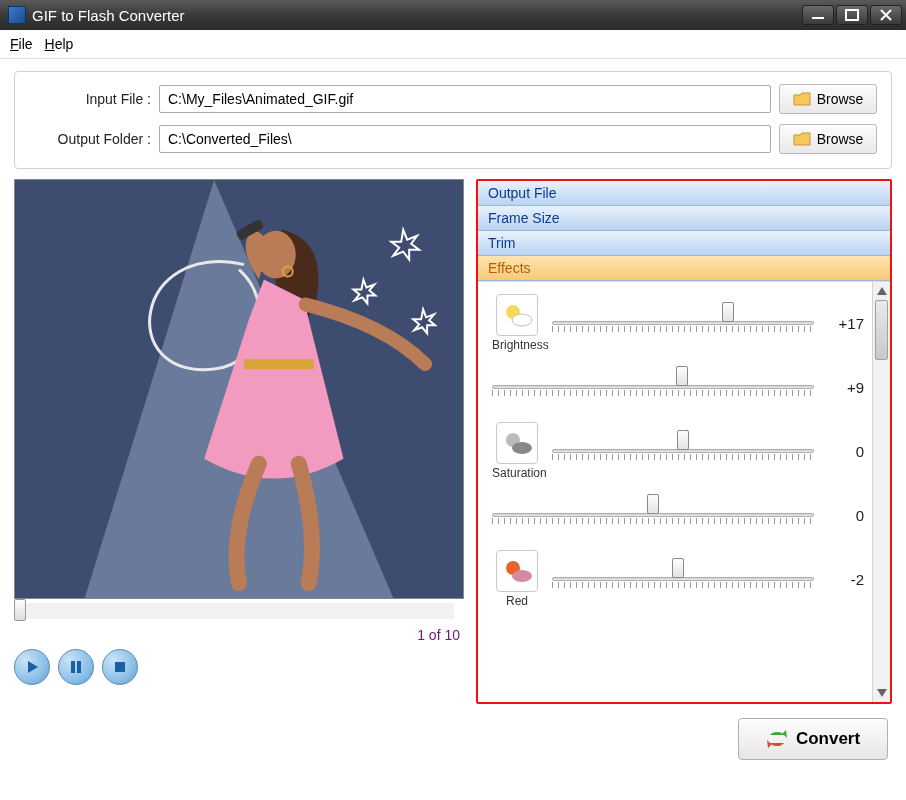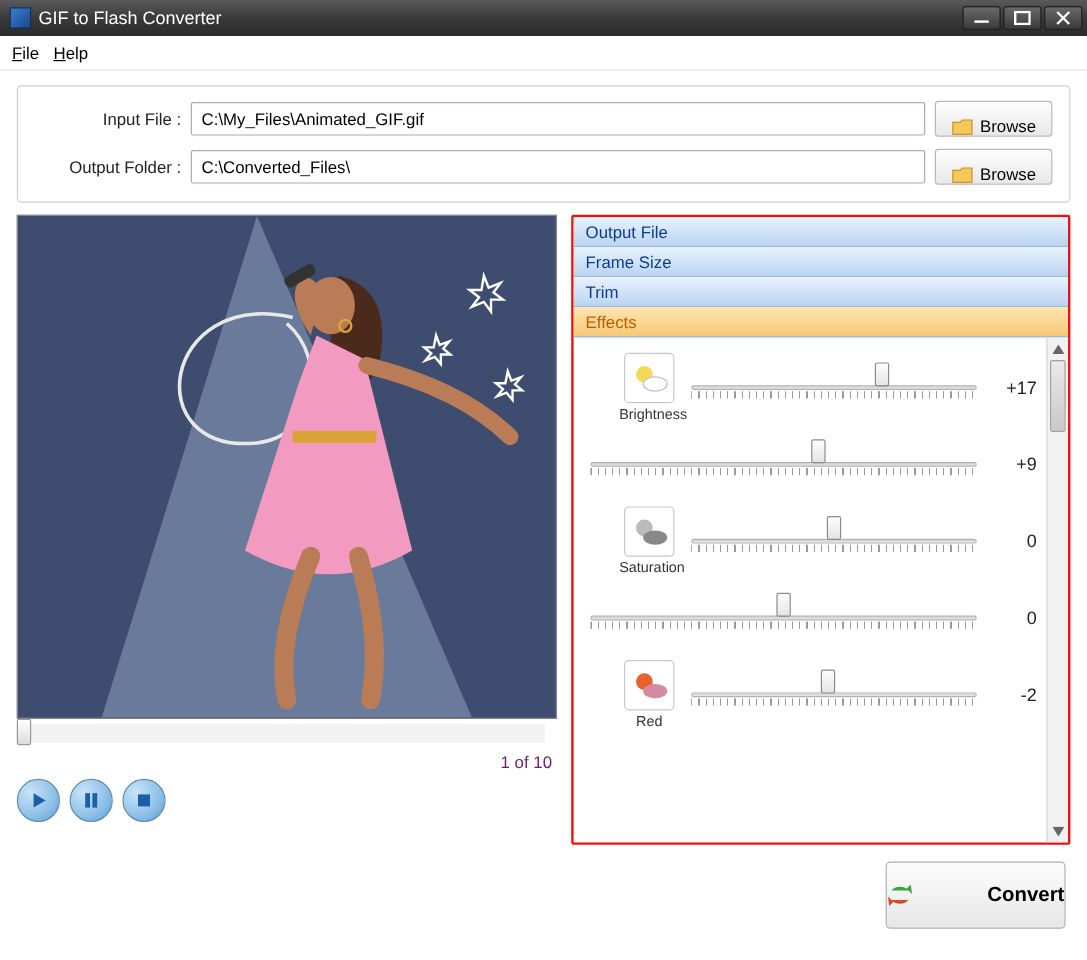--- a/index.html
+++ b/index.html
@@ -60,21 +60,21 @@
     width: 122px; text-align: right; font-size: 14px; color: #222;
   }
   .form-row input[type=text] {
     flex: 1; height: 28px; border: 1px solid #aab; border-radius: 2px;
     padding: 0 8px; font-size: 14px; background: #fff;
   }
   .browse-btn {
     width: 98px; height: 30px;
     background: linear-gradient(180deg,#fdfdfd,#e8e8e8);
     border: 1px solid #b8b8b8; border-radius: 3px;
-    display: flex; align-items: flex-end; justify-content: center; gap: 6px;
+    display: flex; align-items: center; justify-content: center; gap: 6px;
     font-size: 14px; cursor: pointer;
   }
   .folder-icon { width:18px; height:14px; }
   
   .main { display: flex; padding: 0 14px; gap: 12px; height: 525px; }
   .left-pane { flex: 0 0 450px; display: flex; flex-direction: column; }
   .preview {
     flex: 0 0 420px; border: 1px solid #888; background: #3d4c6f;
     position: relative; overflow: hidden;
   }
@@ -116,21 +116,21 @@
   .effects-body {
     flex: 1; display:flex; overflow:hidden; border-top:1px solid #ddd;
   }
   .effects-list {
     flex: 1; overflow-y:auto; padding: 12px 8px 6px 14px;
   }
   .effect-row {
     display: flex; align-items:center; gap: 10px; margin-bottom: 20px;
   }
   .effect-iconbox {
-    width: 50px; text-align:center;margin-left:24px;
+    width: 50px; text-align:center;
   }
   .effect-icon {
     width: 42px; height: 42px; border:1px solid #c8c8c8; border-radius:4px;
     background:#fff; display:flex; align-items:center; justify-content:center;
     margin: 0 auto 2px auto;
   }
   .effect-iconbox .lbl { font-size: 12px; color:#333; }
   .slider-wrap {
     flex: 1; height: 30px; position: relative;
     display:flex; align-items:center;
@@ -154,24 +154,24 @@
     width: 18px; background:#f1f1f1; border-left:1px solid #d4d4d4;
     display:flex; flex-direction:column;
   }
   .sb-arrow { height:18px; display:flex; align-items:center; justify-content:center; cursor:pointer; }
   .sb-track { flex:1; position:relative; }
   .sb-thumb { position:absolute; top:0; left:2px; right:2px; height:60px;
     background:linear-gradient(180deg,#eaeaea,#c8c8c8); border:1px solid #a0a0a0; border-radius:2px; }
   
   .footer { display:flex; justify-content:flex-end; padding: 14px 18px 0 0; }
   .convert-btn {
-    width: 150px; height: 56px;
+    width: 150px; height: 42px;
     background: linear-gradient(180deg,#fdfdfd,#e6e6e6);
     border:1px solid #b0b0b0; border-radius:4px;
-    display:flex; align-items:center; justify-content:space-between; gap:8px;
+    display:flex; align-items:center; justify-content:center; gap:8px;
     font-size: 17px; font-weight:bold; cursor:pointer;
   }
 </style>
 </head>
 <body>
 
 <div class="titlebar">
   <div class="app-icon"></div>
   <div class="title">GIF to Flash Converter</div>
   <div class="win-btns">

